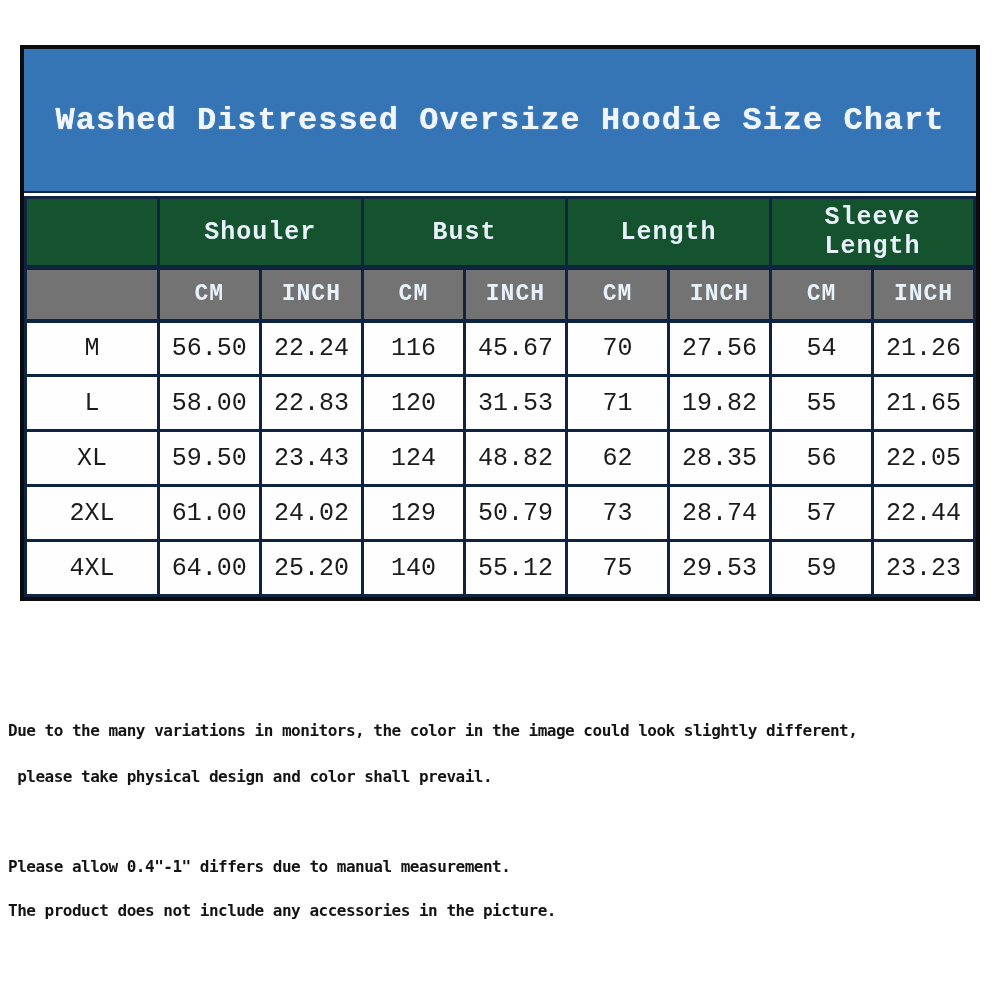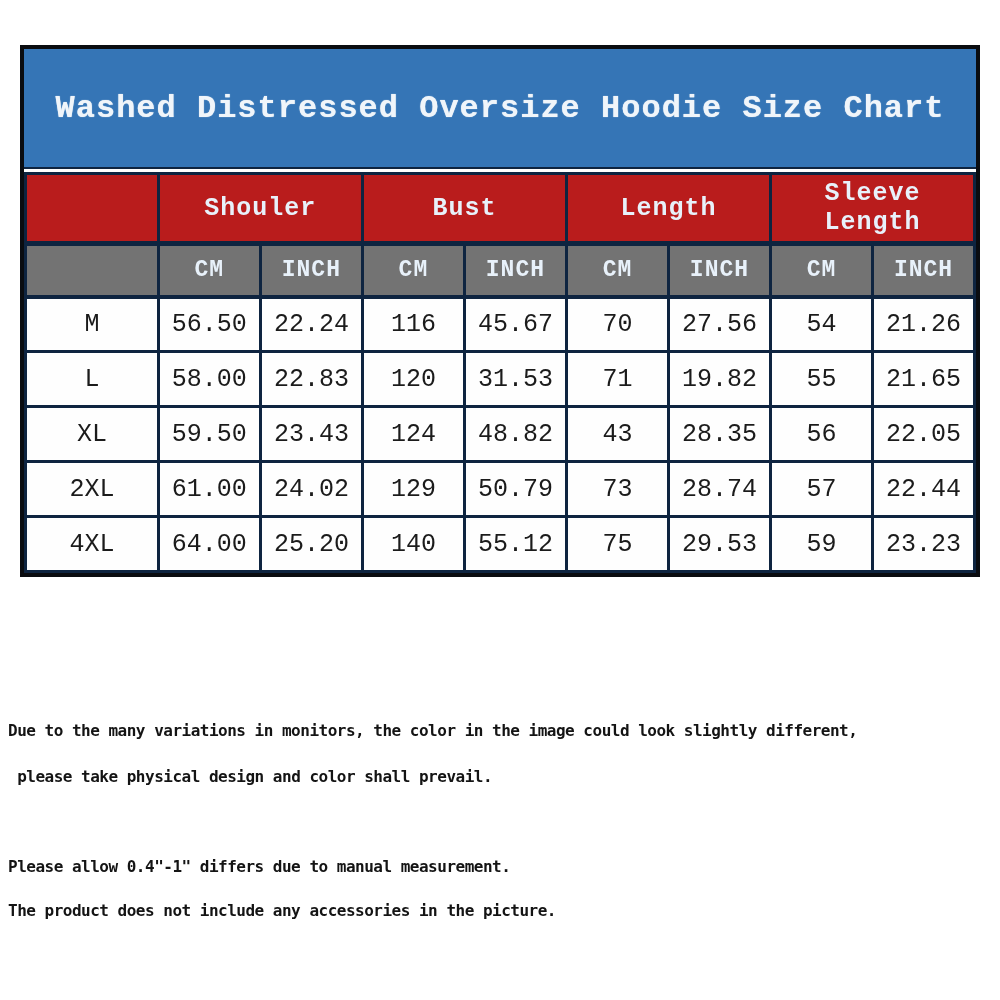--- a/index.html
+++ b/index.html
@@ -11,21 +11,21 @@
     overflow: hidden;
   }
   .chart-wrap {
     position: absolute;
     left: 20px; top: 45px;
     width: 960px;
     border: 4px solid #0a0c10;
     background: #ffffff;
   }
   .title-bar {
-    height: 120px;
+    height: 144px;
     background: #3575b6;
     border-bottom: 2px solid #0e2440;
     display: flex;
     align-items: center;
     justify-content: center;
     color: #f0f5fa;
     font-size: 32px;
     font-weight: bold;
     letter-spacing: 1px;
     text-shadow: 0 0 1px #d9e6f2;
@@ -36,21 +36,21 @@
     border-collapse: collapse;
     table-layout: fixed;
   }
   table.size-table th, table.size-table td {
     border: 3px solid #0e2440;
     text-align: center;
     vertical-align: middle;
   }
   tr.group-row th {
     height: 70px;
-    background: #b91c1c;
+    background: #14532d;
     color: #e8f1fa;
     font-size: 25px;
     font-weight: bold;
     letter-spacing: 1px;
     border-bottom-width: 5px;
   }
   tr.unit-row th {
     height: 53px;
     background: #737373;
     color: #e8f1fa;
@@ -142,21 +142,21 @@
         <td class="data-cell">19.82</td>
         <td class="data-cell">55</td>
         <td class="data-cell">21.65</td>
       </tr>
       <tr>
         <th class="size-cell">XL</th>
         <td class="data-cell">59.50</td>
         <td class="data-cell">23.43</td>
         <td class="data-cell">124</td>
         <td class="data-cell">48.82</td>
-        <td class="data-cell">43</td>
+        <td class="data-cell">62</td>
         <td class="data-cell">28.35</td>
         <td class="data-cell">56</td>
         <td class="data-cell">22.05</td>
       </tr>
       <tr>
         <th class="size-cell">2XL</th>
         <td class="data-cell">61.00</td>
         <td class="data-cell">24.02</td>
         <td class="data-cell">129</td>
         <td class="data-cell">50.79</td>

